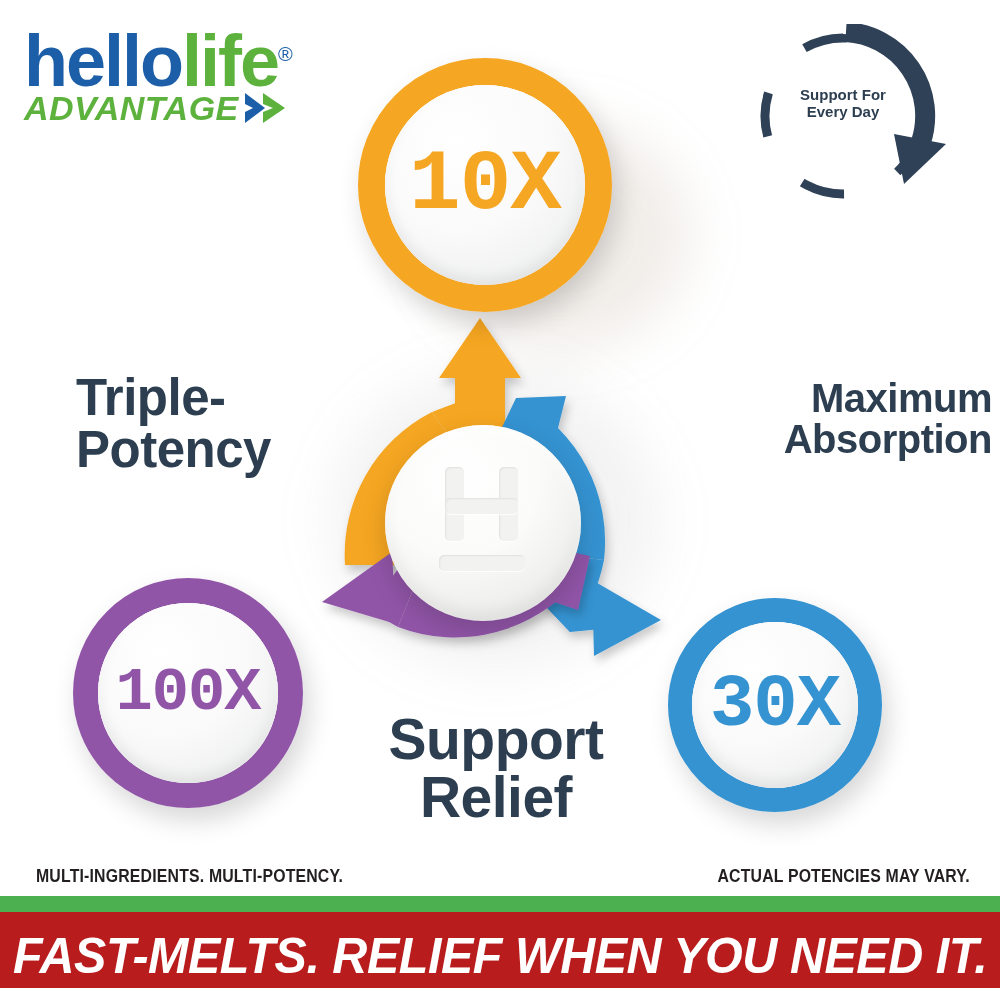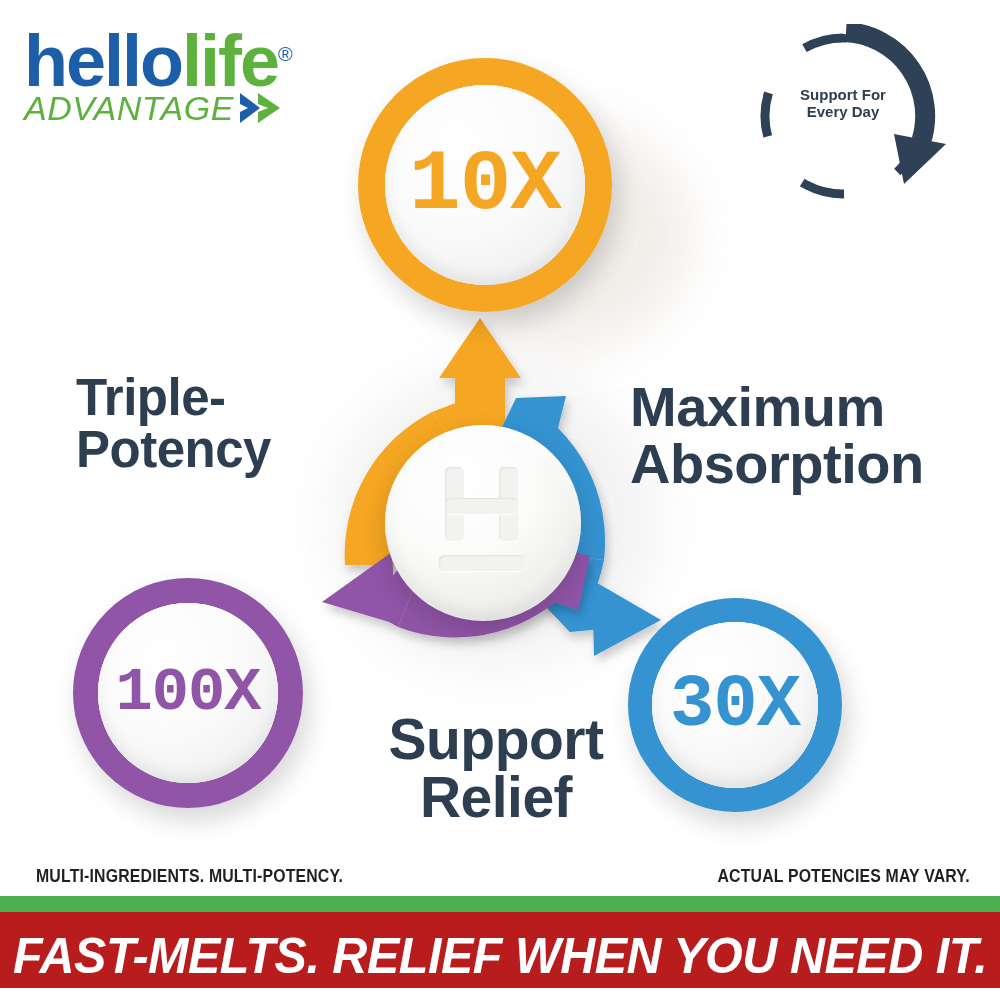--- a/index.html
+++ b/index.html
@@ -42,21 +42,21 @@
     font-weight: 400;
     letter-spacing: 0;
   }
   .logo-advantage-row {
     display: flex;
     align-items: center;
     margin-top: -4px;
   }
   .logo-advantage {
     font-size: 34px;
-    font-weight: 400;
+    font-weight: 700;
     font-style: italic;
     color: #5cb23c;
     letter-spacing: 0.5px;
     line-height: 1;
   }
   .logo-chevrons { display: flex; margin-left: 4px; align-items: center; }
 
   
   .support-badge {
     position: absolute;
@@ -117,21 +117,21 @@
 
   #circle-100x {
     left: 73px; top: 578px;
     width: 230px; height: 230px;
     border: 25px solid #9155a8;
     box-shadow: 6px 12px 26px rgba(0,0,0,0.16);
   }
   #circle-100x .potency-value { font-size: 62px; color: #9155a8; }
 
   #circle-30x {
-    left: 628px; top: 598px;
+    left: 668px; top: 598px;
     width: 214px; height: 214px;
     border: 24px solid #3593d1;
     box-shadow: 6px 12px 26px rgba(0,0,0,0.16);
   }
   #circle-30x .potency-value { font-size: 74px; color: #3593d1; }
 
   
   .blob {
     position: absolute;
     border-radius: 50%;
@@ -196,22 +196,22 @@
   }
   #label-triple {
     left: 76px; top: 372px;
     width: 300px;
     text-align: left;
     font-size: 51px;
   }
   #label-maximum {
     left: 630px; top: 378px;
     width: 362px;
-    text-align: left;
-    font-size: 56px;
+    text-align: right;
+    font-size: 40px;
   }
   #label-optimal {
     left: 336px; top: 710px;
     width: 320px;
     text-align: center;
     font-size: 57px;
   }
 
   
   .footnote {

